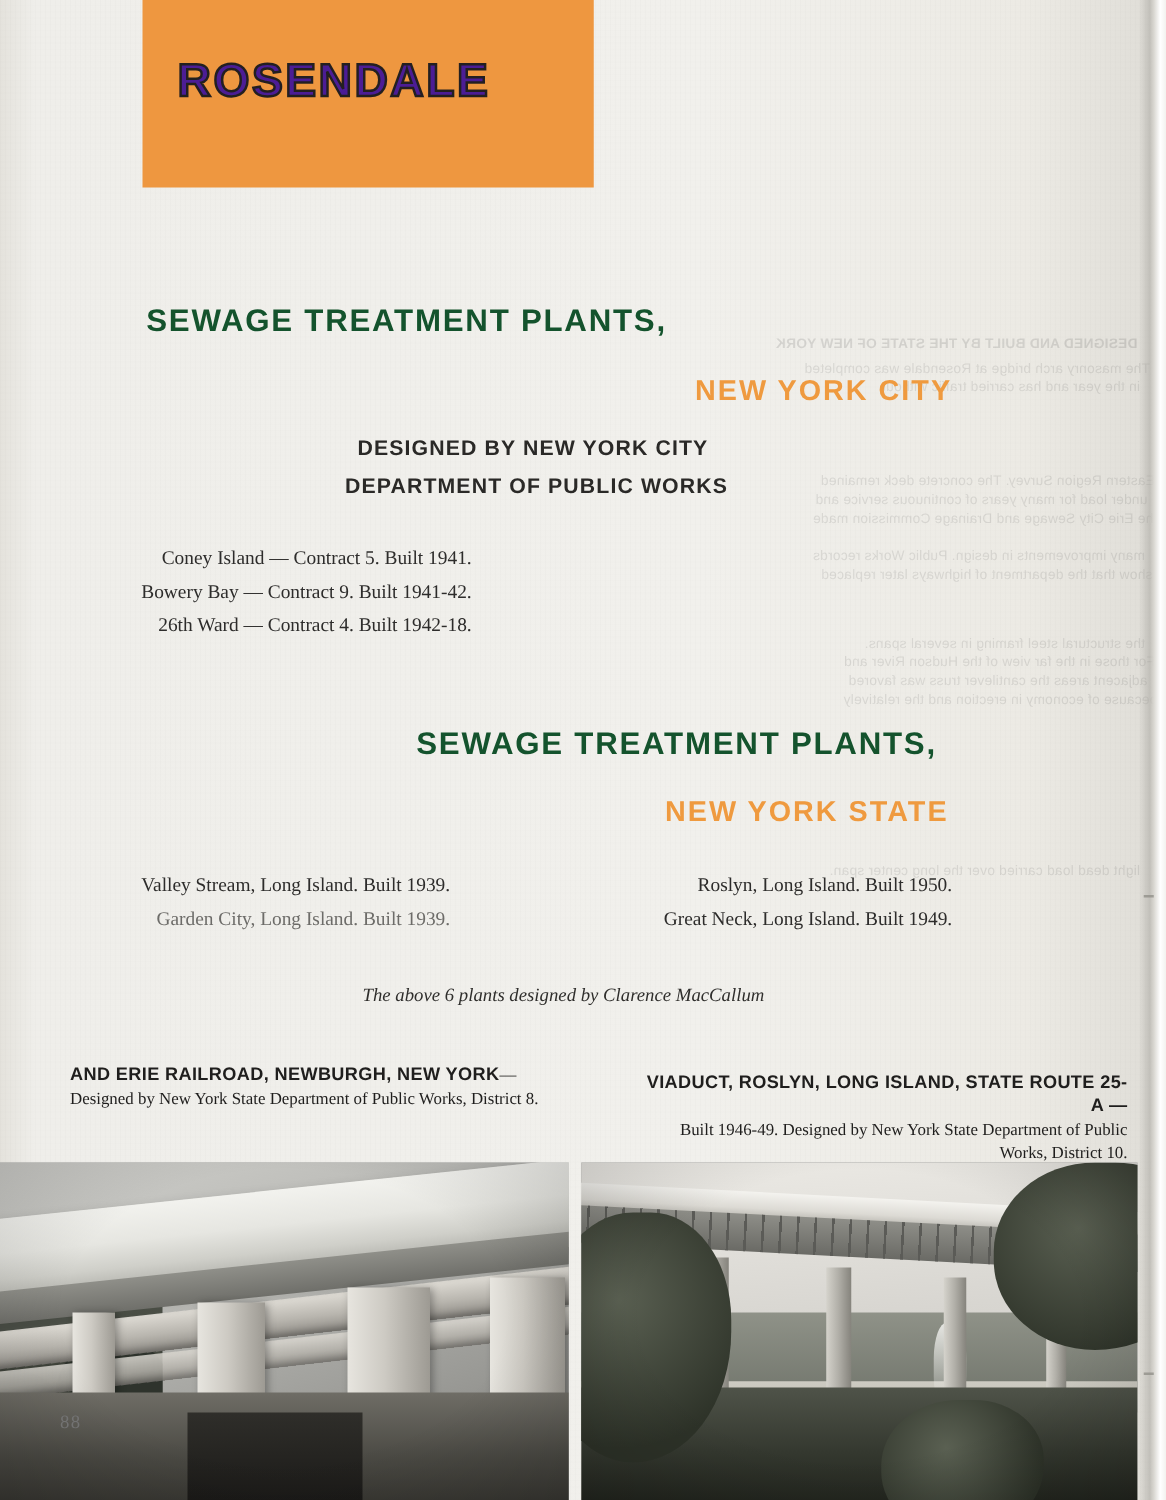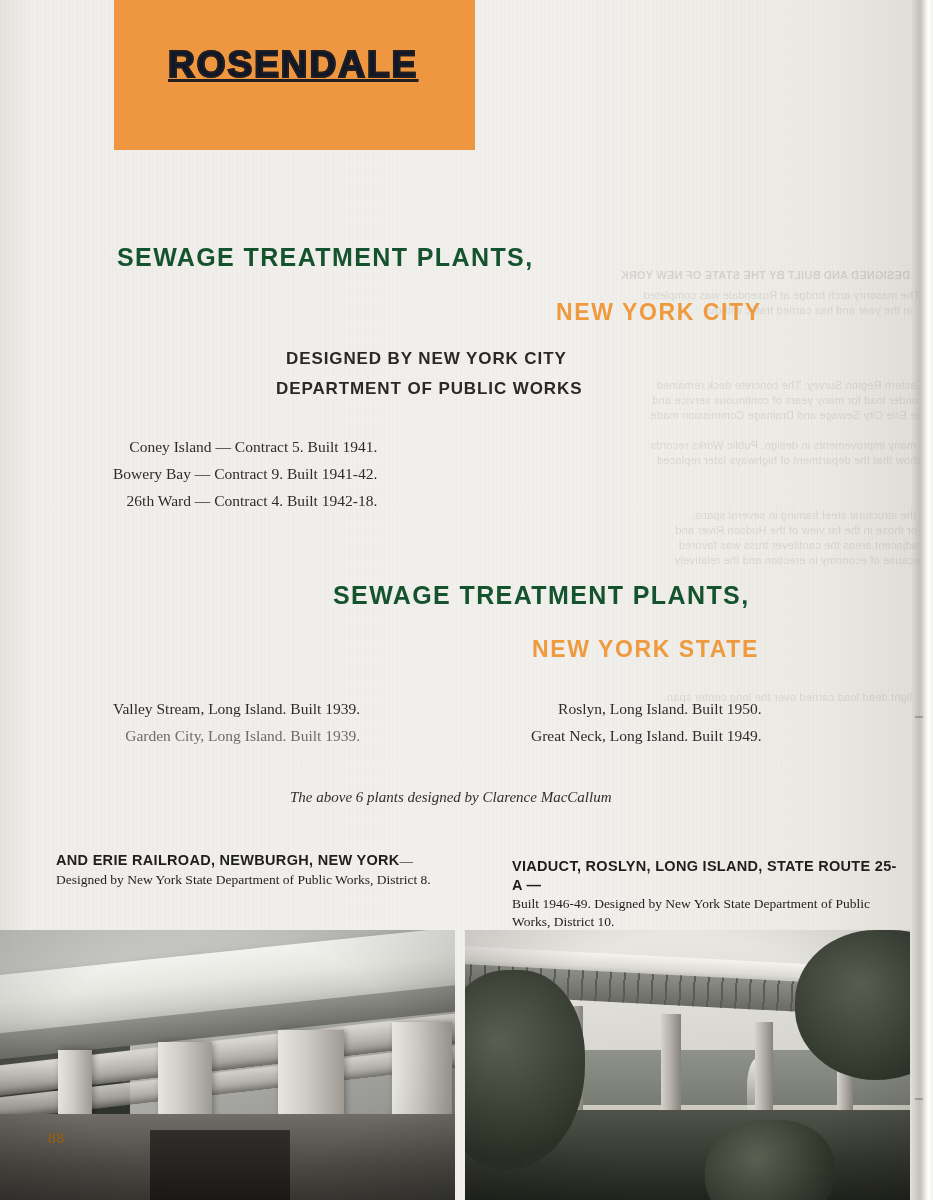--- a/index.html
+++ b/index.html
@@ -71,30 +71,29 @@
   .title-block {
     position: absolute;
     left: 114px;
     top: 0;
     width: 361px;
     height: 150px;
     background: #ee9740;
   }
   .title-word {
     position: absolute;
-    left: 54px;
+    left: 28px;
     top: 44px;
     font-size: 37px;
     font-weight: bold;
     letter-spacing: 2px;
-    color: #0f172a;
+    color: #4c1d95;
     -webkit-text-stroke: 2px #231f20;
     text-shadow: 0 0 0 #231f20;
     font-family: "Liberation Sans", sans-serif;
-    text-decoration: underline;
   }
   .hdr-main {
     position: absolute;
     font-size: 25px;
     letter-spacing: 1.4px;
     color: #14532d;
     font-weight: bold;
   }
   .hdr-sub-orange {
     position: absolute;
@@ -175,21 +174,21 @@
   .photo-right {
     left: 465px;
     top: 930px;
     width: 445px;
     height: 270px;
   }
   .page-number {
     position: absolute;
     left: 48px;
     top: 1130px;
-    color: #a16207;
+    color: #737373;
     font-family: "Liberation Serif", serif;
     font-size: 15px;
     letter-spacing: 1px;
     z-index: 6;
   }
 
   
   .lp-sky {
     position: absolute;
     inset: 0;
@@ -367,21 +366,21 @@
   </div>
 
   <div class="credit-line" style="left:290px; top:789px;">The above 6 plants designed by Clarence MacCallum</div>
 
   <div class="caption" style="left:56px; top:851px; width:390px;">
     <div class="cap-strong">
       <span>AND ERIE RAILROAD, NEWBURGH, NEW YORK</span><span class="cap-serif">— Designed by New York State Department of Public Works, District 8.</span>
     </div>
   </div>
 
-  <div class="caption" style="left:512px; top:857px; width:390px;">
+  <div class="caption" style="left:512px; top:857px; width:390px;text-align:right;">
     <div class="cap-strong">VIADUCT, ROSLYN, LONG ISLAND, STATE ROUTE 25-A —</div>
     <div class="cap-serif">Built 1946-49. Designed by New York State Department of Public Works, District 10.</div>
     <div class="photo-credit" style="margin-top:4px; margin-left:26px;">Photo — J. A. Wray Kerr, 1957</div>
   </div>
 
   <div class="photo photo-left">
     <div class="lp-sky"></div>
     <div class="lp-trees"></div>
 
     <div class="lp-deck"></div>

